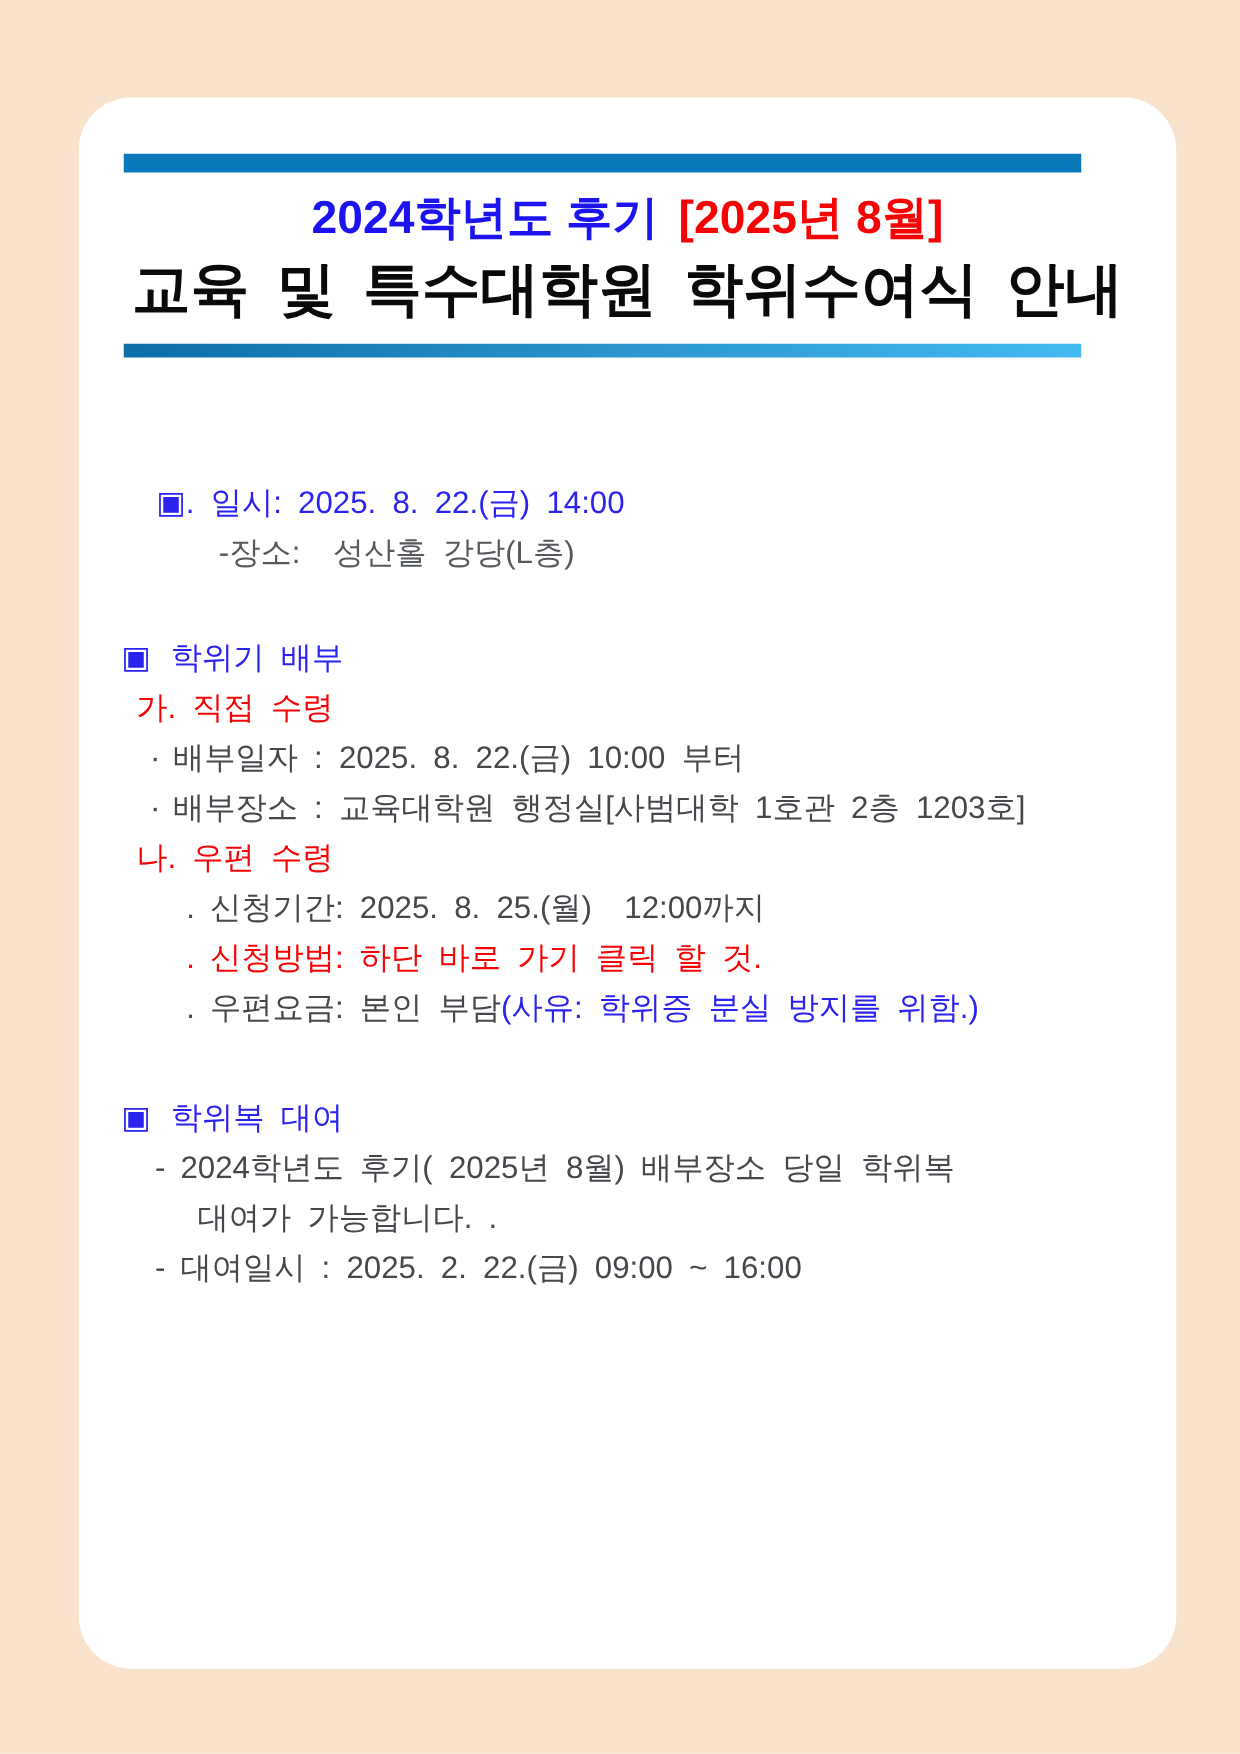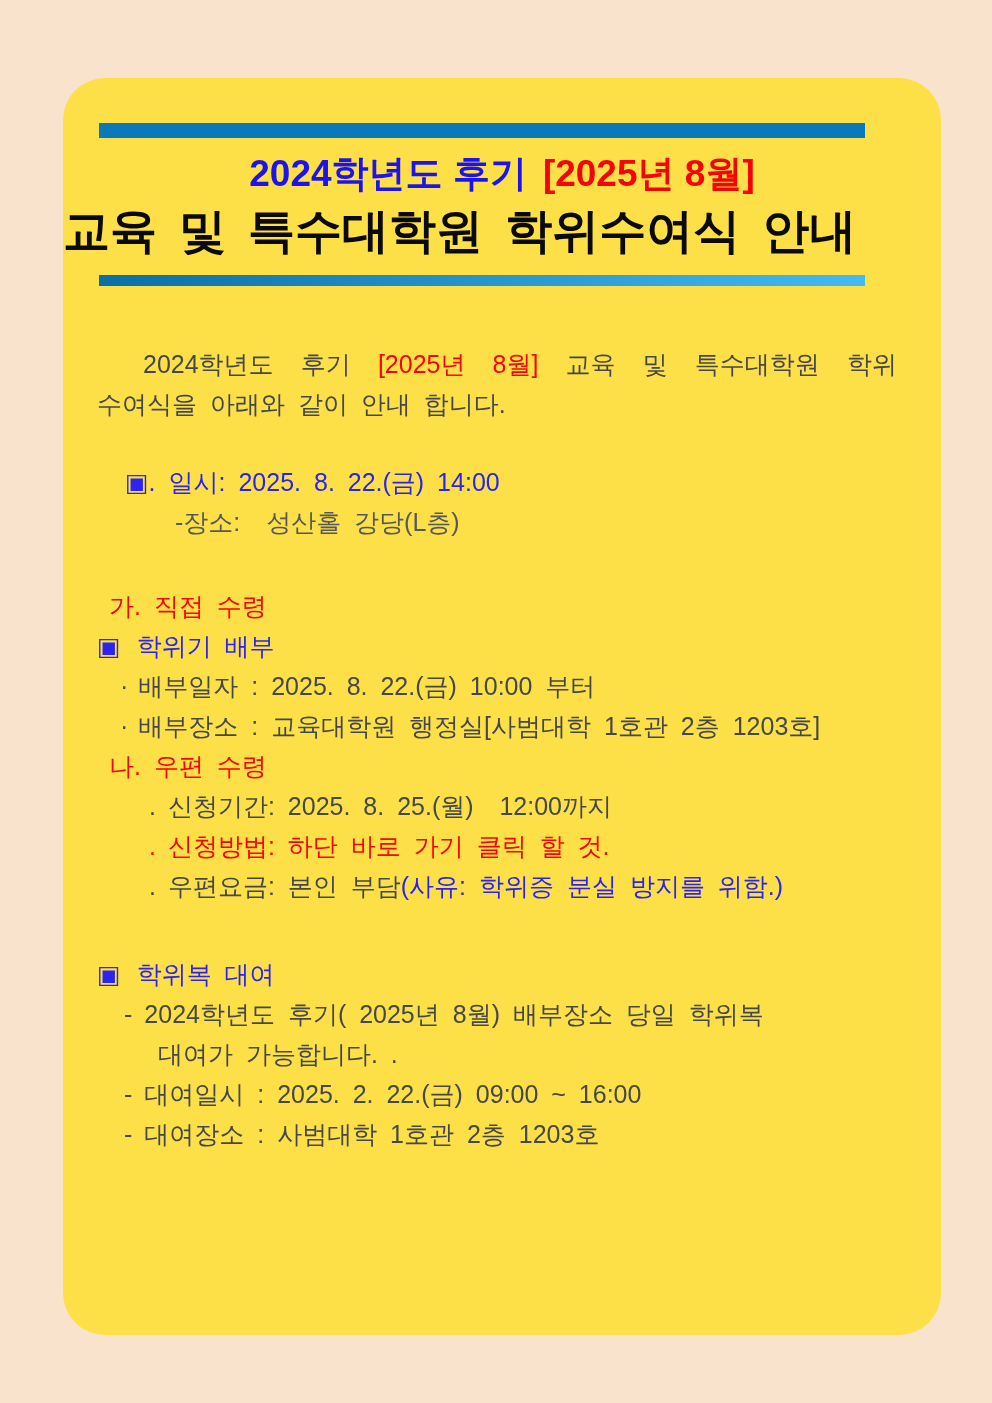--- a/index.html
+++ b/index.html
@@ -6,35 +6,35 @@
   body{
     width:992px;height:1403px;
     background:#FAE3CC;
     font-family:"Liberation Sans","DejaVu Sans",sans-serif;
     position:relative;
     overflow:hidden;
   }
   .card{
     position:absolute;left:63px;top:78px;
     width:878px;height:1257px;
-    background:#fde047;border-radius:42px;
+    background:#ffffff;border-radius:42px;
   }
   .bar{position:absolute;left:36px;width:766px;}
   .bar.top{top:45px;height:15px;background:#0979BC;}
   .bar.divider{top:197px;height:11px;background:linear-gradient(90deg,#0B6FA6 0%,#45B9F2 100%);}
   .title1{
     position:absolute;top:74px;left:0;width:100%;
     text-align:center;font-size:37px;font-weight:bold;line-height:44px;
     letter-spacing:0px;
   }
   .title1 .term{color:#1C13EE;margin-right:16px;}
   .title1 .bracket{color:#F40404;}
   .title2{
     position:absolute;top:126px;left:0;width:100%;
-    text-align:left;font-size:47px;font-weight:900;line-height:54px;
+    text-align:center;font-size:47px;font-weight:900;line-height:54px;
     color:#0A0A0A;word-spacing:9px;letter-spacing:0px;
   }
   .content{
     position:absolute;left:34px;top:266px;width:800px;
     font-size:25px;color:#44474B;word-spacing:6px;
   }
   .line{line-height:40px;white-space:pre-wrap;}
   .justify{
     white-space:normal;text-align:justify;text-align-last:justify;
     text-indent:46px;
@@ -65,43 +65,38 @@
   <div class="bar top"></div>
 
   <div class="title1"><span class="term">2024학년도 후기</span><span class="bracket">[2025년 8월]</span></div>
 
   <div class="title2">교육 및 특수대학원 학위수여식 안내</div>
 
   <div class="bar divider"></div>
 
   <div class="content">
 
-    <div>
-      <div class="line justify"><span>2024학년도 후기</span> <span class="red">[2025년 8월]</span> <span>교육 및 특수대학원 학위</span></div>
-      <div class="line">수여식을 아래와 같이 안내 합니다.</div>
-    </div>
 
     <div class="sec-event">
       <div class="line blue"><span class="bullet">▣.</span><span>일시: 2025. 8. 22.(금) 14:00</span></div>
       <div class="line muted place">-장소:  성산홀 강당(L층)</div>
     </div>
 
     <div class="sec-dist">
+      <div class="line blue"><span class="bullet-wide">▣</span><span>학위기 배부</span></div>
       <div class="line red sub">가. 직접 수령</div>
-      <div class="line blue"><span class="bullet-wide">▣</span><span>학위기 배부</span></div>
       <div class="line item-dot"><span class="m-dot">·</span><span>배부일자 : 2025. 8. 22.(금) 10:00 부터</span></div>
       <div class="line item-dot"><span class="m-dot">·</span><span>배부장소 : 교육대학원 행정실[사범대학 1호관 2층 1203호]</span></div>
       <div class="line red sub">나. 우편 수령</div>
       <div class="line item-period"><span class="m-period">.</span><span>신청기간: 2025. 8. 25.(월)  12:00까지</span></div>
       <div class="line red item-period"><span class="m-period">.</span><span>신청방법: 하단 바로 가기 클릭 할 것.</span></div>
       <div class="line item-period"><span class="m-period">.</span><span>우편요금: 본인 부담</span><span class="blue">(사유: 학위증 분실 방지를 위함.)</span></div>
     </div>
 
     <div class="sec-rental">
       <div class="line blue"><span class="bullet-wide">▣</span><span>학위복 대여</span></div>
       <div class="line r-item"><span class="m-dash">-</span><span>2024학년도 후기( 2025년 8월) 배부장소 당일 학위복</span></div>
       <div class="line r-cont">대여가 가능합니다. .</div>
       <div class="line r-item"><span class="m-dash">-</span><span>대여일시 : 2025. 2. 22.(금) 09:00 ~ 16:00</span></div>
-      <div class="line r-item"><span class="m-dash">-</span><span>대여장소 : 사범대학 1호관 2층 1203호</span></div>
     </div>
 
   </div>
 </div>
 
 </body></html>

